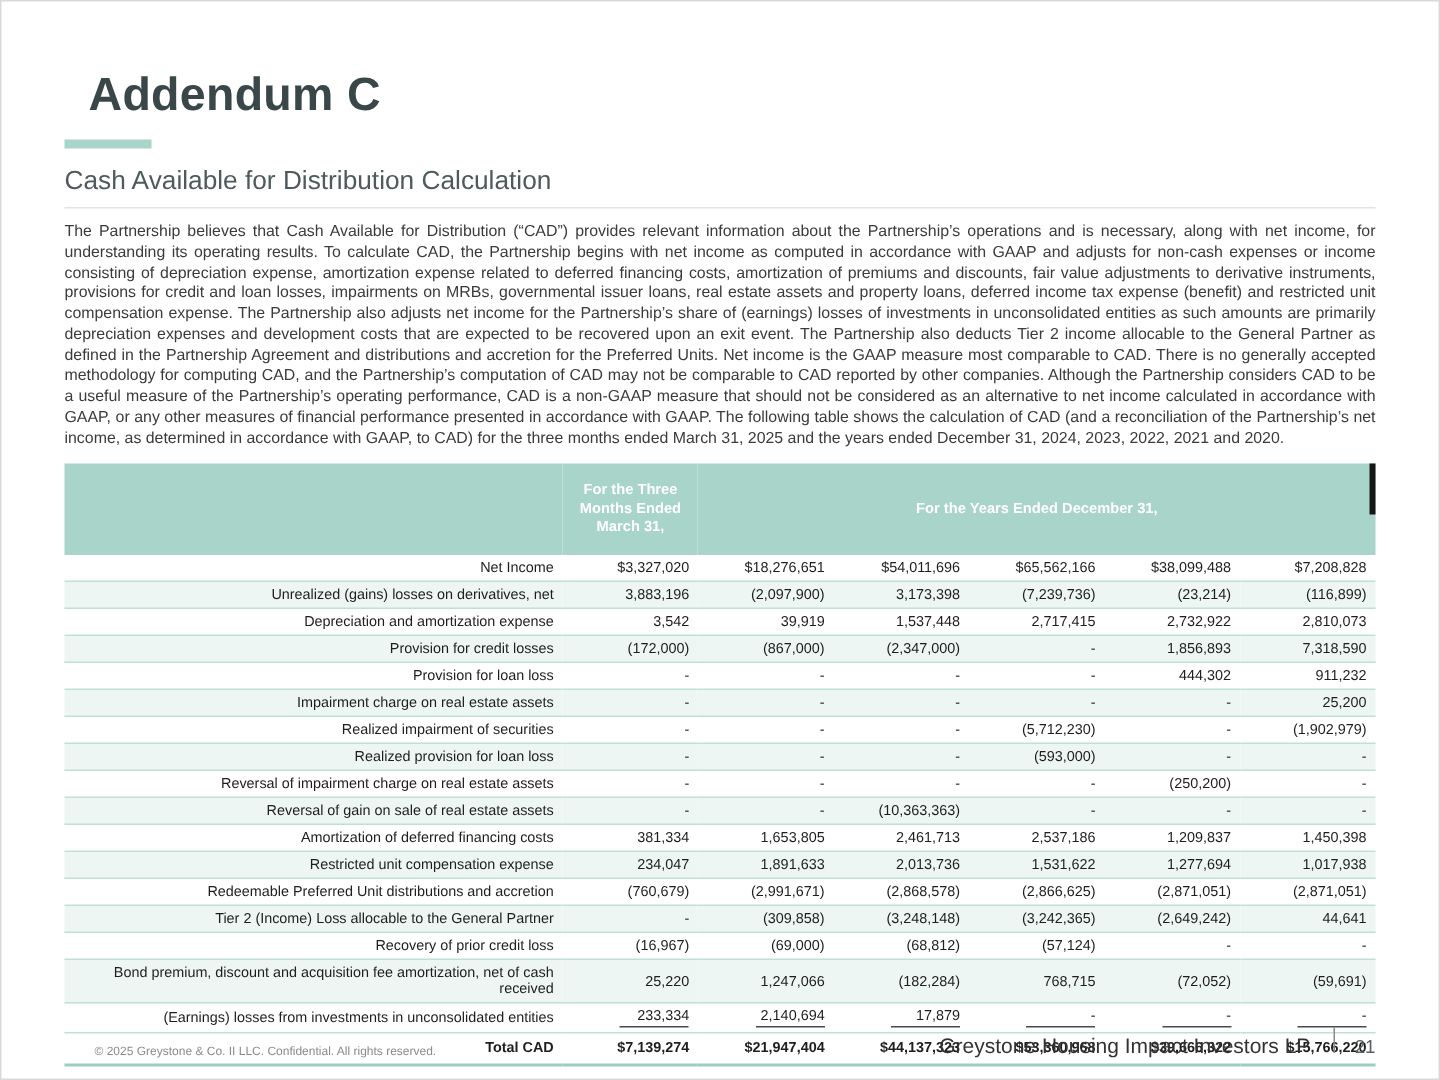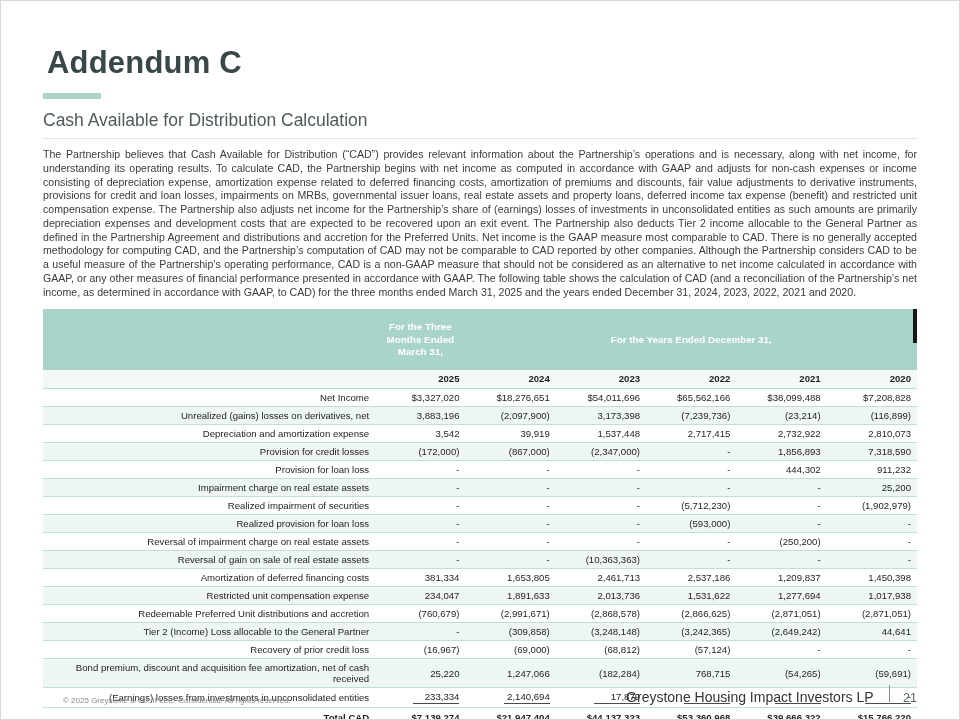--- a/index.html
+++ b/index.html
@@ -5,21 +5,21 @@
   html,body { margin:0; padding:0; background:#fff; }
   body {
     width:960px; height:720px;
     font-family:"Liberation Sans","DejaVu Sans",sans-serif;
     color:#333; position:relative;
     box-sizing:border-box;
     border:1px solid #d9d9d9;
   }
   .page { box-sizing:border-box; width:100%; height:100%; padding:34px 42px 0 42px; position:relative; }
 
-  .title { font-size:31px; font-weight:bold; color:#3a4749; margin:10px 0 12px 4px; letter-spacing:0.2px; }
+  .title { font-size:31px; font-weight:bold; color:#3a4749; margin:10px 0 12px 16px; letter-spacing:0.2px; }
   .accent-bar { width:58px; height:6px; background:#a9d4c9; margin:0 0 11px 0; }
   .subtitle { font-size:17.5px; font-weight:400; color:#4e5a5c; margin:0; padding:0 0 7px 0; border-bottom:1px solid #e3e3e3; }
 
   .body-text {
     font-size:10.6px; line-height:1.30; color:#3b3b3b;
     text-align:justify; margin:9px 0 10px 0;
   }
 
   .table-wrap { position:relative; margin-top:2px; }
   table { width:100%; border-collapse:collapse; font-size:9.6px; color:#1e1e1e; table-layout:fixed; }
@@ -85,29 +85,20 @@
         <col class="c-num">
           <col class="c-num">
           <col class="c-num">
       </colgroup>
       <thead>
         <tr class="band">
           <th></th>
           <th>For the Three Months Ended March 31,</th>
           <th colspan="5">For the Years Ended December 31,</th>
         </tr>
-        <tr class="years">
-          <th class="lbl"></th>
-          <th>2025</th>
-          <th>2024</th>
-          <th>2023</th>
-          <th>2022</th>
-          <th>2021</th>
-          <th>2020</th>
-        </tr>
       </thead>
       <tbody>
           <tr>
             <td class="lbl">Net Income</td>
             <td class="num"><span>$3,327,020</span></td>
             <td class="num"><span>$18,276,651</span></td>
             <td class="num"><span>$54,011,696</span></td>
             <td class="num"><span>$65,562,166</span></td>
             <td class="num"><span>$38,099,488</span></td>
             <td class="num"><span>$7,208,828</span></td>
@@ -237,21 +228,21 @@
             <td class="num"><span>(57,124)</span></td>
             <td class="num"><span>-</span></td>
             <td class="num"><span>-</span></td>
           </tr>
           <tr>
             <td class="lbl">Bond premium, discount and acquisition fee amortization, net of cash received</td>
             <td class="num"><span>25,220</span></td>
             <td class="num"><span>1,247,066</span></td>
             <td class="num"><span>(182,284)</span></td>
             <td class="num"><span>768,715</span></td>
-            <td class="num"><span>(54,265)</span></td>
+            <td class="num"><span>(72,052)</span></td>
             <td class="num"><span>(59,691)</span></td>
           </tr>
           <tr class="ul-row">
             <td class="lbl">(Earnings) losses from investments in unconsolidated entities</td>
             <td class="num"><span>233,334</span></td>
             <td class="num"><span>2,140,694</span></td>
             <td class="num"><span>17,879</span></td>
             <td class="num"><span>-</span></td>
             <td class="num"><span>-</span></td>
             <td class="num"><span>-</span></td>

